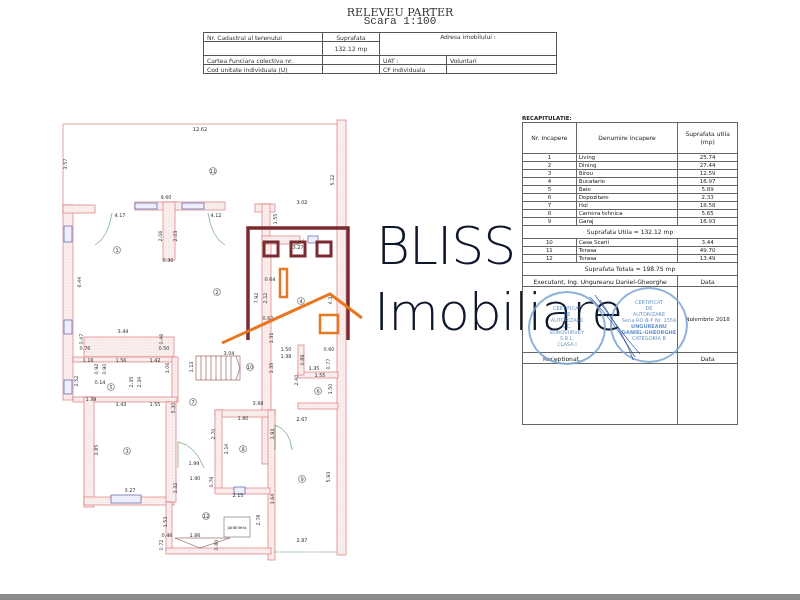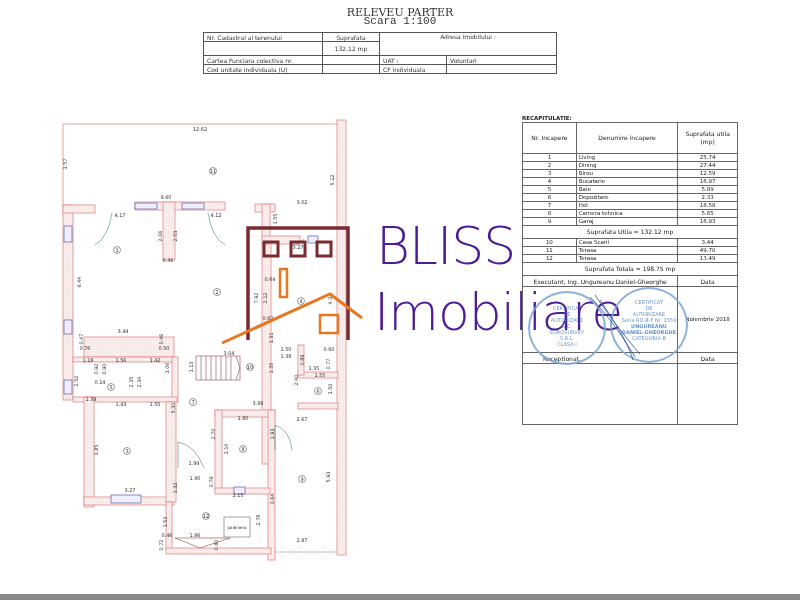--- a/index.html
+++ b/index.html
@@ -11,21 +11,21 @@
     .plan { position:absolute; left:0; top:0; width:520px; height:600px; }
     .recap-label { left:522px; top:115px; font-size:5.5px; font-weight:bold; color:#222; }
     .recap { position:absolute; left:522px; top:122px; width:216px; border-collapse:collapse; font-size:5.5px; color:#222; }
     .recap td { border:1px solid #666; padding:0 2px; height:7px; line-height:7px; }
     .recap .c { text-align:center; }
     .recap .head td { height:30px; line-height:8px; font-size:6px; text-align:center; }
     .recap .sum td { text-align:center; height:12px; line-height:12px; font-size:6px; }
     .recap .big td { height:65px; }
     .recap .sign td { height:10px; text-align:center; font-size:6px; }
     .recap .empty td { height:60px; }
-    .logo-text { font-family:"DejaVu Sans", sans-serif; font-weight:200; color:#4c1d95; letter-spacing:-1px; }
+    .logo-text { font-family:"DejaVu Sans", sans-serif; font-weight:200; color:#0f172a; letter-spacing:-1px; }
     .stamp { position:absolute; border:2px solid #7aa6d8; border-radius:50%; color:#4a7fc1; font-size:5px; text-align:center; opacity:0.85; }
     .bottom-line { left:0; top:594px; width:800px; height:6px; background:#8a8a8a; }
     .dim { font-size:5px; fill:#333; font-family:"DejaVu Sans", sans-serif; }
   </style>
 </head>
 <body>
 
 <div class="abs title" style="top:6px;">RELEVEU PARTER</div>
 <div class="abs title" style="top:15px; font-family:Liberation Mono, monospace;">Scara 1:100</div>
 

